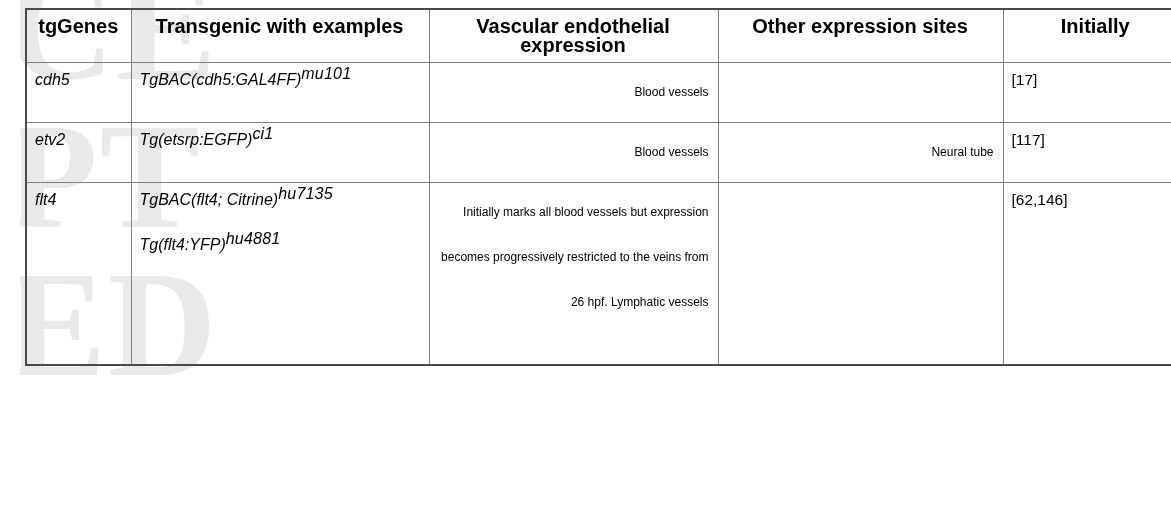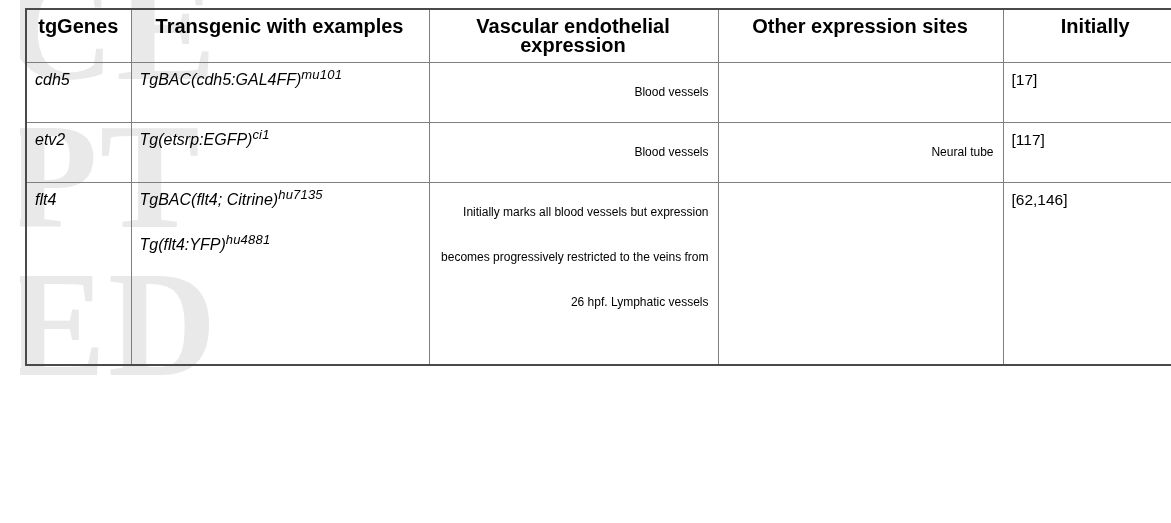--- a/index.html
+++ b/index.html
@@ -109,21 +109,21 @@
   }
   td.lines-cell .line-entry {
     display: block;
     margin-bottom: 26px;
     white-space: nowrap;
   }
   td.lines-cell .line-entry:last-child {
     margin-bottom: 0;
   }
   sup.allele {
-    font-size: 13px;
+    font-size: 16px;
     font-style: italic;
     vertical-align: super;
     line-height: 0;
     letter-spacing: 0.2px;
   }
 
   
   td.desc-cell {
     line-height: 45px;
     font-size: 12px;

